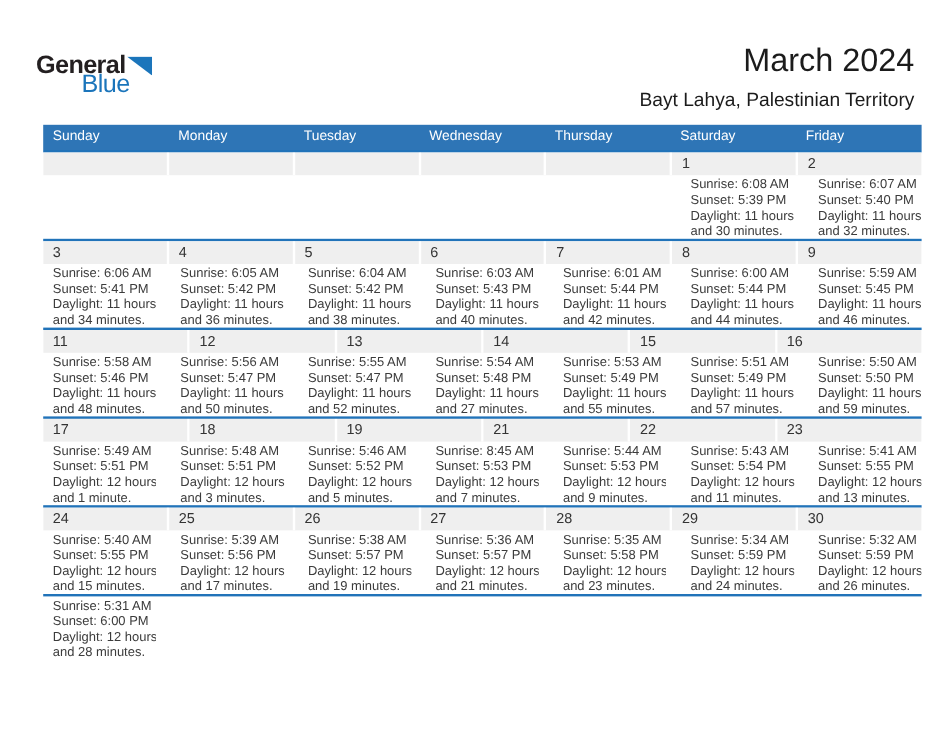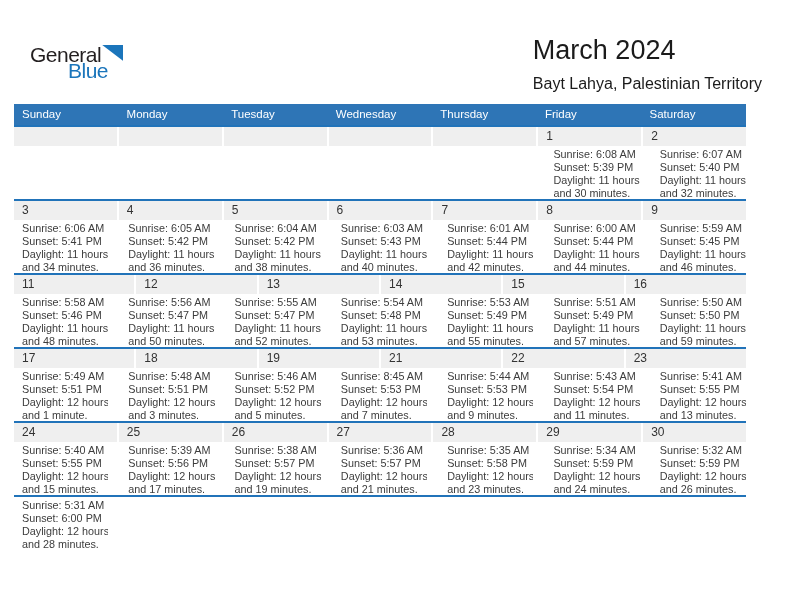--- a/index.html
+++ b/index.html
@@ -11,32 +11,32 @@
     overflow:hidden;
   }
   :root {
     --header-blue:#2E75B6;
     --separator-blue:#2173B9;
     --band-gray:#EFEFEF;
     --logo-blue:#1B75BB;
   }
   
   .logo { position:absolute; left:30px; top:44px; }
-  .logo-top { display:flex; align-items:flex-start; }
+  .logo-top { display:flex; align-items:center;font-weight:bold; }
   .logo-general { font-size:21px; color:#231F20; line-height:1; letter-spacing:-0.5px; }
   .logo-tri { width:21px; height:16px; background:var(--logo-blue);
               clip-path:polygon(0 0,100% 0,100% 100%); margin-left:1px; margin-top:1px; }
   .logo-blue-text { font-size:21px; color:var(--logo-blue); line-height:1;
                     margin-top:-5px; margin-left:38px; letter-spacing:-0.5px; }
   
-  .title-block { position:absolute; right:30px; top:36px; text-align:left; }
+  .title-block { position:absolute; right:30px; top:36px; text-align:right; }
   .month-title { font-size:27px; color:#1B1B1B; line-height:1.1; }
   .location-subtitle { font-size:16px; color:#1B1B1B; margin-top:9px; }
   
-  .calendar { position:absolute; left:14px; top:104px; width:732px; }
+  .calendar { position:absolute; left:36px; top:104px; width:732px; }
   .weekday-row { display:flex; height:21px; background:var(--header-blue); }
   .weekday-cell { flex:1 1 0; color:#FFFFFF; font-size:11.5px; line-height:21px;
                   padding-left:8px; overflow:hidden; box-sizing:border-box; }
   .week { height:74px; border-top:2px solid var(--separator-blue); box-sizing:border-box; overflow:hidden; }
   .numbers-row { display:flex; height:19px; }
   .number-cell { flex:1 1 0; background:var(--band-gray); border-right:2px solid #ffffff;
                  font-size:12px; line-height:19px; color:#333333; box-sizing:border-box; }
   .number-cell:last-child { border-right:none; }
   .number-cell span { padding-left:8px; }
   .cells-row { display:flex;gap:12px; }
@@ -59,22 +59,22 @@
   <div class="location-subtitle">Bayt Lahya, Palestinian Territory</div>
 </div>
 
 <div class="calendar">
     <div class="weekday-row">
       <div class="weekday-cell">Sunday</div>
       <div class="weekday-cell">Monday</div>
       <div class="weekday-cell">Tuesday</div>
       <div class="weekday-cell">Wednesday</div>
       <div class="weekday-cell">Thursday</div>
+      <div class="weekday-cell">Saturday</div>
       <div class="weekday-cell">Friday</div>
-      <div class="weekday-cell">Saturday</div>
     </div>
     <div class="week">
       <div class="numbers-row">
         <div class="number-cell"><span></span></div>
         <div class="number-cell"><span></span></div>
         <div class="number-cell"><span></span></div>
         <div class="number-cell"><span></span></div>
         <div class="number-cell"><span></span></div>
         <div class="number-cell"><span>1</span></div>
         <div class="number-cell"><span>2</span></div>
@@ -179,21 +179,21 @@
         <div class="day-cell">
           <div class="detail-line">Sunrise: 5:55 AM</div>
           <div class="detail-line">Sunset: 5:47 PM</div>
           <div class="detail-line">Daylight: 11 hours</div>
           <div class="detail-line">and 52 minutes.</div>
         </div>
         <div class="day-cell">
           <div class="detail-line">Sunrise: 5:54 AM</div>
           <div class="detail-line">Sunset: 5:48 PM</div>
           <div class="detail-line">Daylight: 11 hours</div>
-          <div class="detail-line">and 53 minutes.</div>
+          <div class="detail-line">and 27 minutes.</div>
         </div>
         <div class="day-cell">
           <div class="detail-line">Sunrise: 5:53 AM</div>
           <div class="detail-line">Sunset: 5:49 PM</div>
           <div class="detail-line">Daylight: 11 hours</div>
           <div class="detail-line">and 55 minutes.</div>
         </div>
         <div class="day-cell">
           <div class="detail-line">Sunrise: 5:51 AM</div>
           <div class="detail-line">Sunset: 5:49 PM</div>

